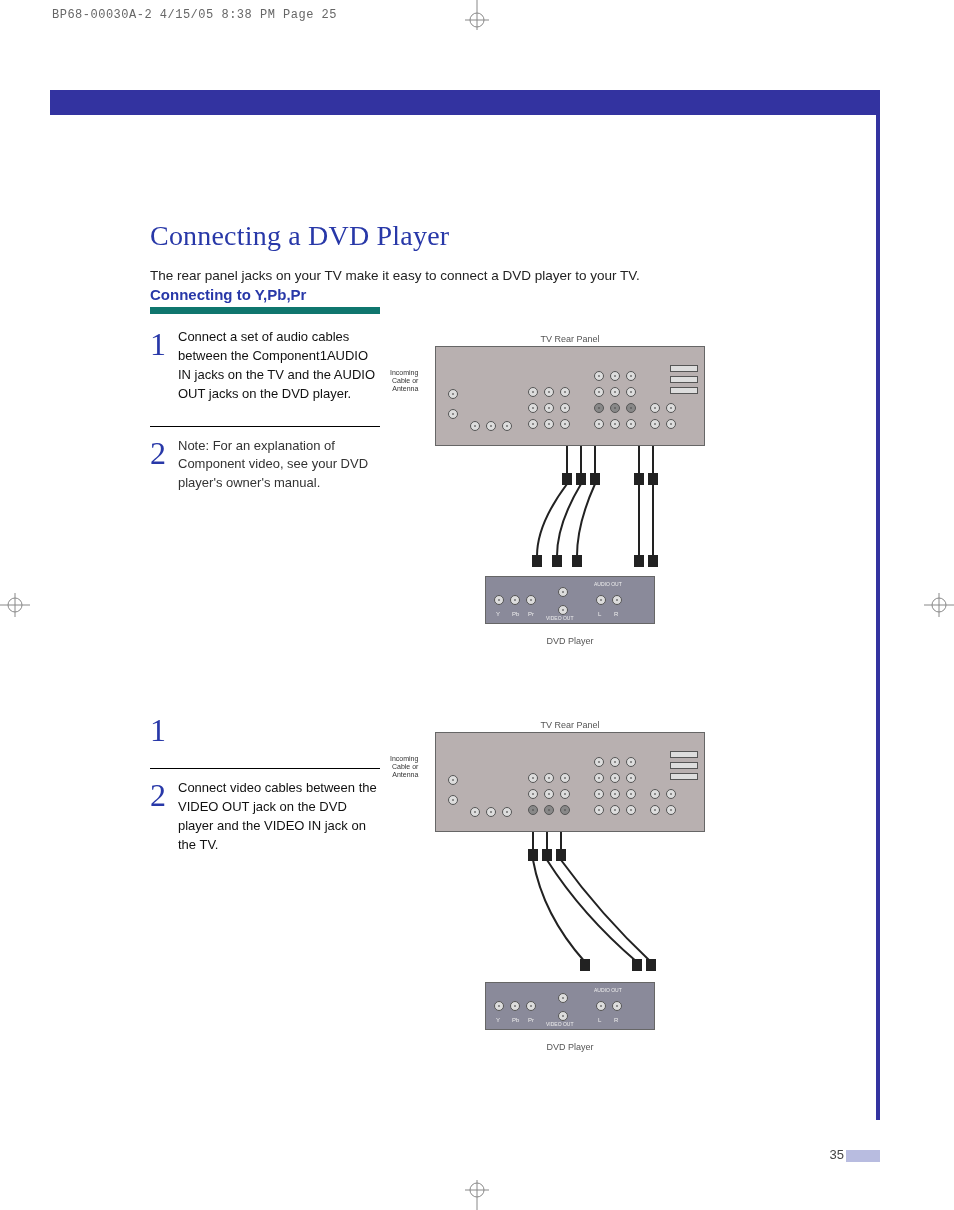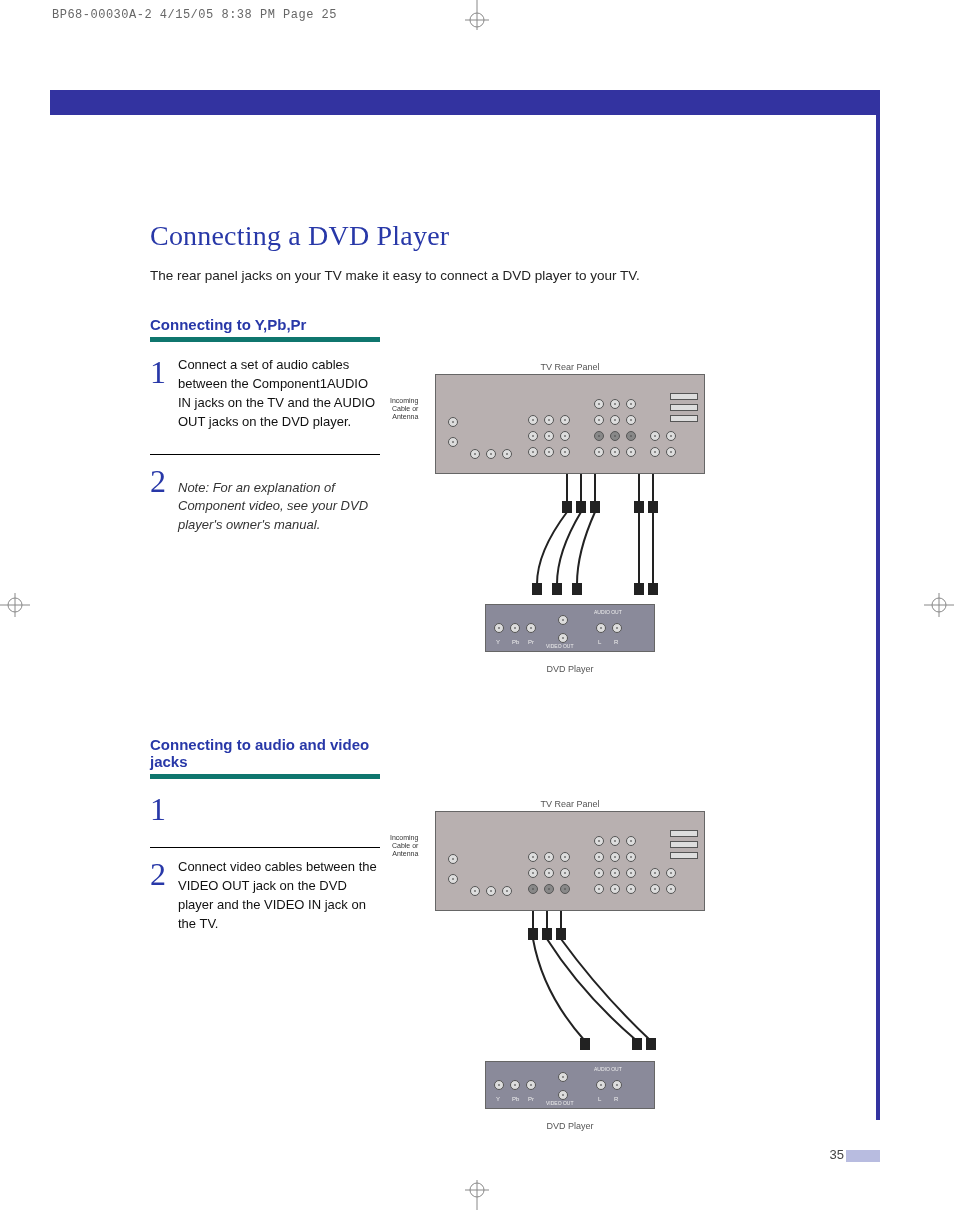--- a/index.html
+++ b/index.html
@@ -49,30 +49,29 @@
     font-weight: 400;
     color: #2838a8;
     font-family: Georgia, 'Times New Roman', serif;
     letter-spacing: .2px;
     margin-bottom: 14px;
   }
   .intro {
     font-size: 13.5px;
     font-weight: 300;
     color: #222;
-    margin-bottom: 30px;
     line-height: 1.5;
   }
   .section { margin-bottom: 60px; }
   .section-title {
     font-size: 15px;
     font-weight: 700;
     color: #2838a8;
     padding-bottom: 4px;
-    border-bottom: 5px solid #0f766e;
+    border-bottom: 7px solid #0f766e;
     width: 230px;
     margin-bottom: 8px;
     font-family: Arial, sans-serif;
   }
   .columns { display: flex; gap: 40px; }
   .steps { width: 230px; }
   .step {
     display: flex;
     gap: 10px;
     padding: 6px 0 22px;
@@ -89,22 +88,21 @@
   .step-body {
     font-size: 13px;
     font-weight: 300;
     line-height: 1.45;
     color: #111;
   }
   .step-note {
     font-size: 13px;
     font-weight: 300;
     line-height: 1.45;
-    margin-top: 14px;
-    font-style: italic;
+    margin-top: 0;
   }
   .diagram-box {
     width: 300px;
   }
   .diagram-caption {
     text-align: center;
     font-size: 9px;
     color: #555;
     padding: 2px 0;
     margin-top: 10px;
@@ -309,21 +307,20 @@
           <span class="micro" style="left:108px;top:4px;color:#eee;font-size:5px">AUDIO OUT</span>
           <span class="micro" style="left:112px;top:34px;color:#eee">L</span>
           <span class="micro" style="left:128px;top:34px;color:#eee">R</span>
         </div>
         <div class="diagram-caption">DVD Player</div>
       </div>
     </div>
   </div>
 
   <div class="section">
-    <div class="section-title">Connecting to audio and video jacks</div>
     <div class="columns">
       <div class="steps">
         <div class="step">
           <div class="step-num">1</div>
         </div>
         <div class="step">
           <div class="step-num">2</div>
           <div class="step-body">Connect video cables between the VIDEO OUT jack on the DVD player and the VIDEO IN jack on the TV.</div>
         </div>
       </div>

